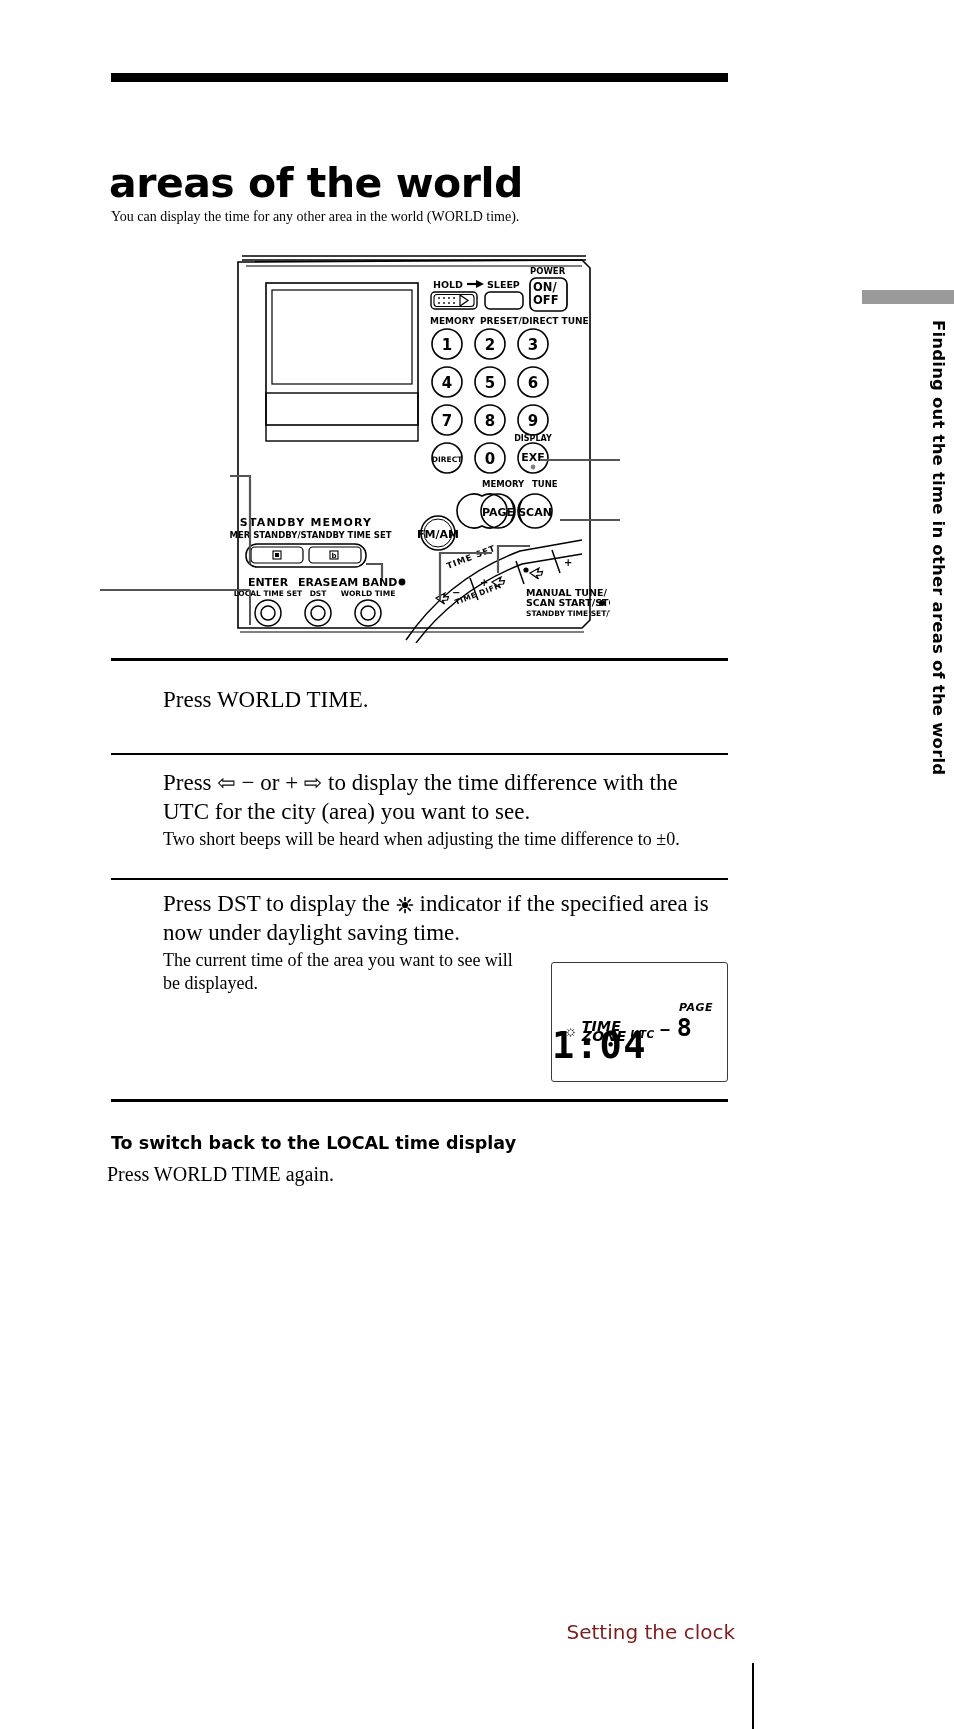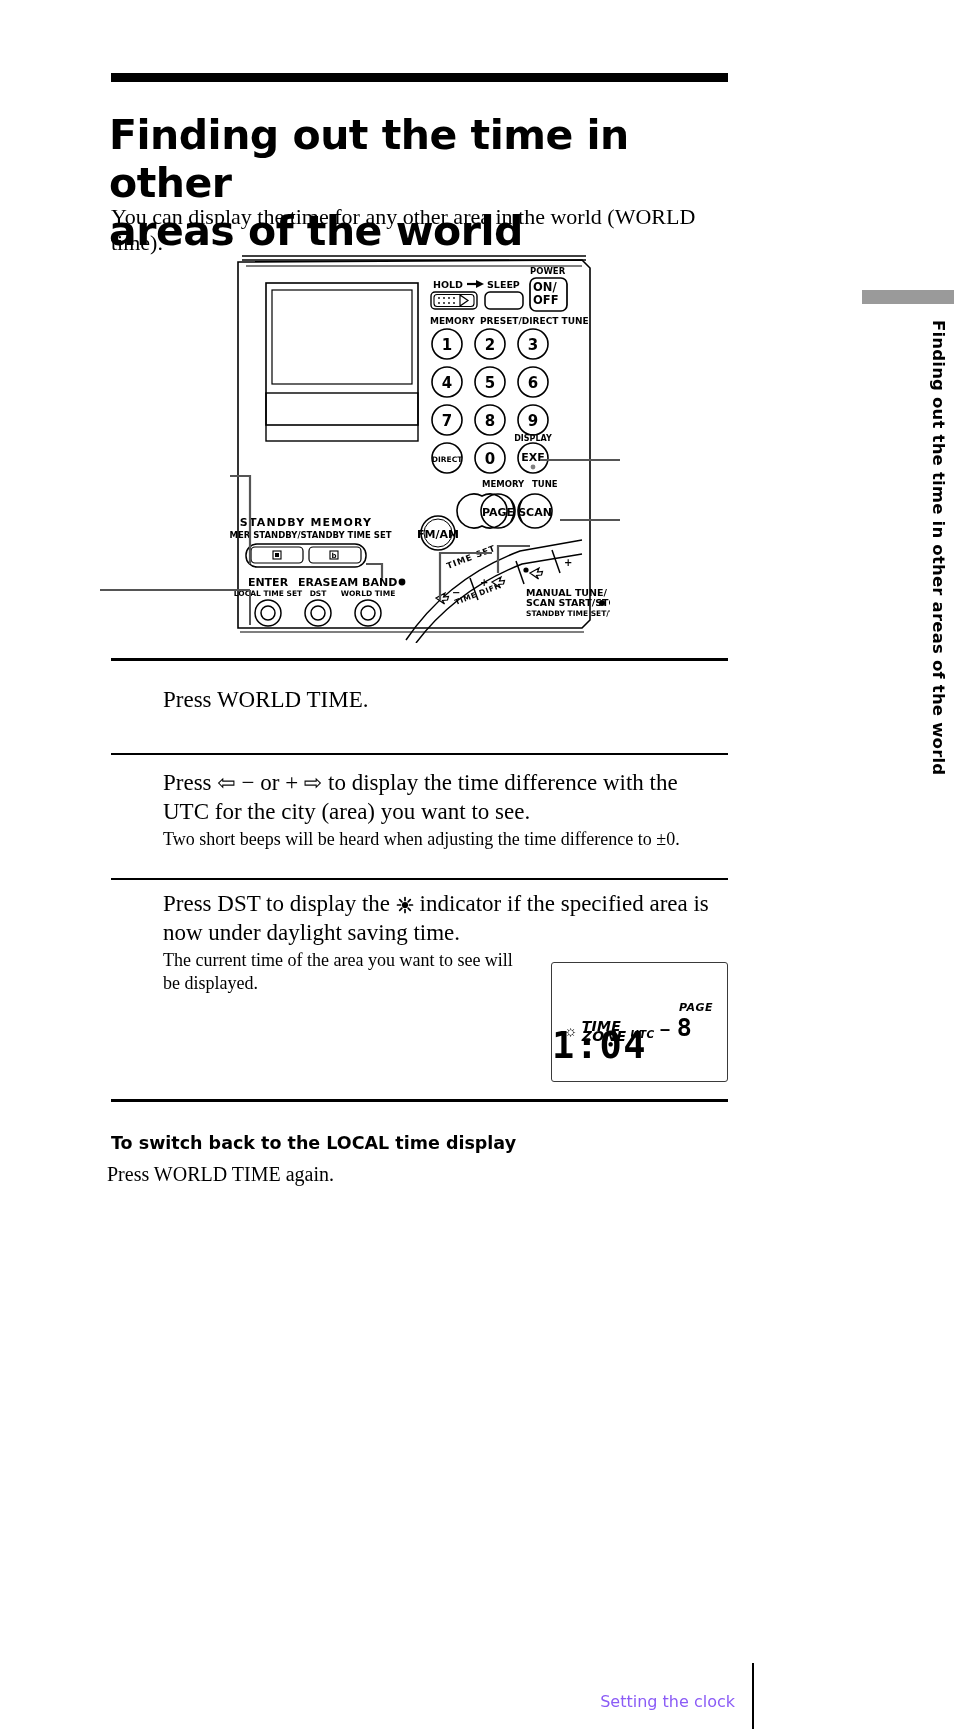--- a/index.html
+++ b/index.html
@@ -39,21 +39,21 @@
     font-size: 41px;
     line-height: 48px;
     letter-spacing: -0.5px;
     color: #000;
   }
 
   .intro {
     position: absolute;
     left: 111px; top: 204px;
     width: 640px;
-    font-size: 22px;
+    font-size: 14px;
     line-height: 26px;
   }
 
   
   .radio-wrap {
     position: absolute;
     left: 230px; top: 248px;
     width: 380px; height: 395px;
   }
   .radio-wrap svg { display: block; }
@@ -190,24 +190,24 @@
   }
   .subtext {
     position: absolute;
     left: 107px; top: 1163px;
     font-size: 20px;
   }
 
   
   .foot-label {
     position: absolute;
-    right: 219px; top: 1692px;
-    font-family: "DejaVu Sans", sans-serif;
-    font-size: 16px;
-    color: #8b5cf6;
+    right: 219px; top: 1620px;
+    font-family: "DejaVu Sans", sans-serif;
+    font-size: 20px;
+    color: #7f1d1d;
   }
   .foot-divider {
     position: absolute;
     right: 200px; top: 1663px;
     width: 2px; height: 66px;
     background: #000;
   }
   .foot-num {
     position: absolute;
     right: 140px; top: 1748px;
@@ -221,21 +221,21 @@
     font-weight: 600;
   }
 </style>
 </head>
 <body>
 
 <div class="page">
 
   <div class="title-rule"></div>
   <h1 class="page-title">
-    <span>Finding out the time in other</span><br>
+    <br>
     <span>areas of the world</span>
   </h1>
   <div class="intro">You can display the time for any other area in the world (WORLD time).</div>
 
   <div class="side-tab-bar"></div>
   <div class="side-tab-text">Finding out the time in other areas of the world</div>
 
   <div class="radio-wrap">
     <svg width="380" height="395" viewBox="0 0 380 395" xmlns="http://www.w3.org/2000/svg">
       <g fill="none" stroke="#000" stroke-width="1.4">

